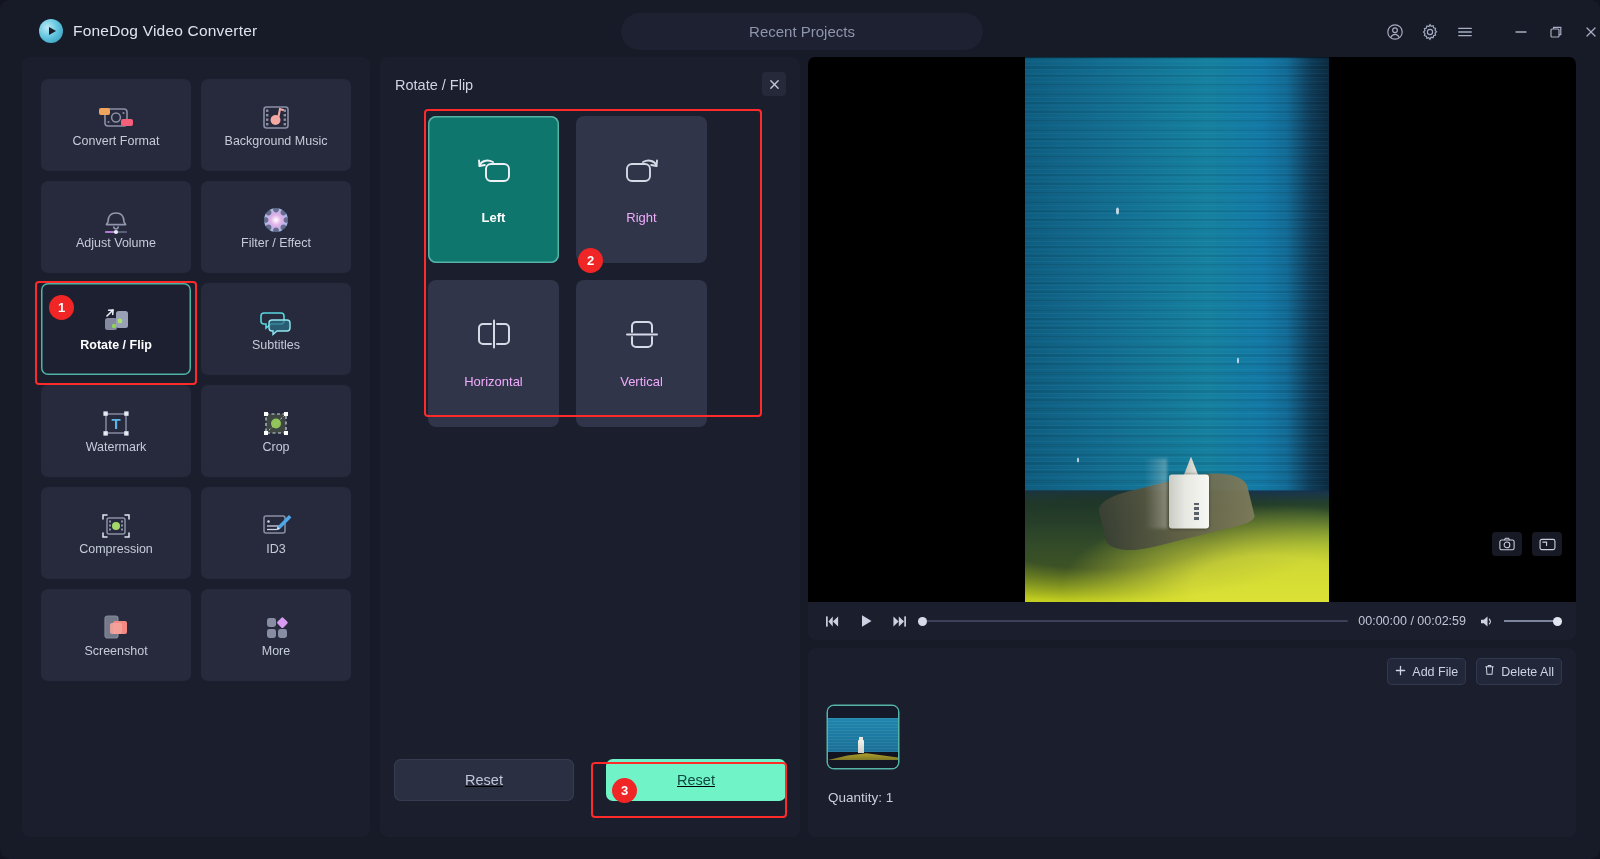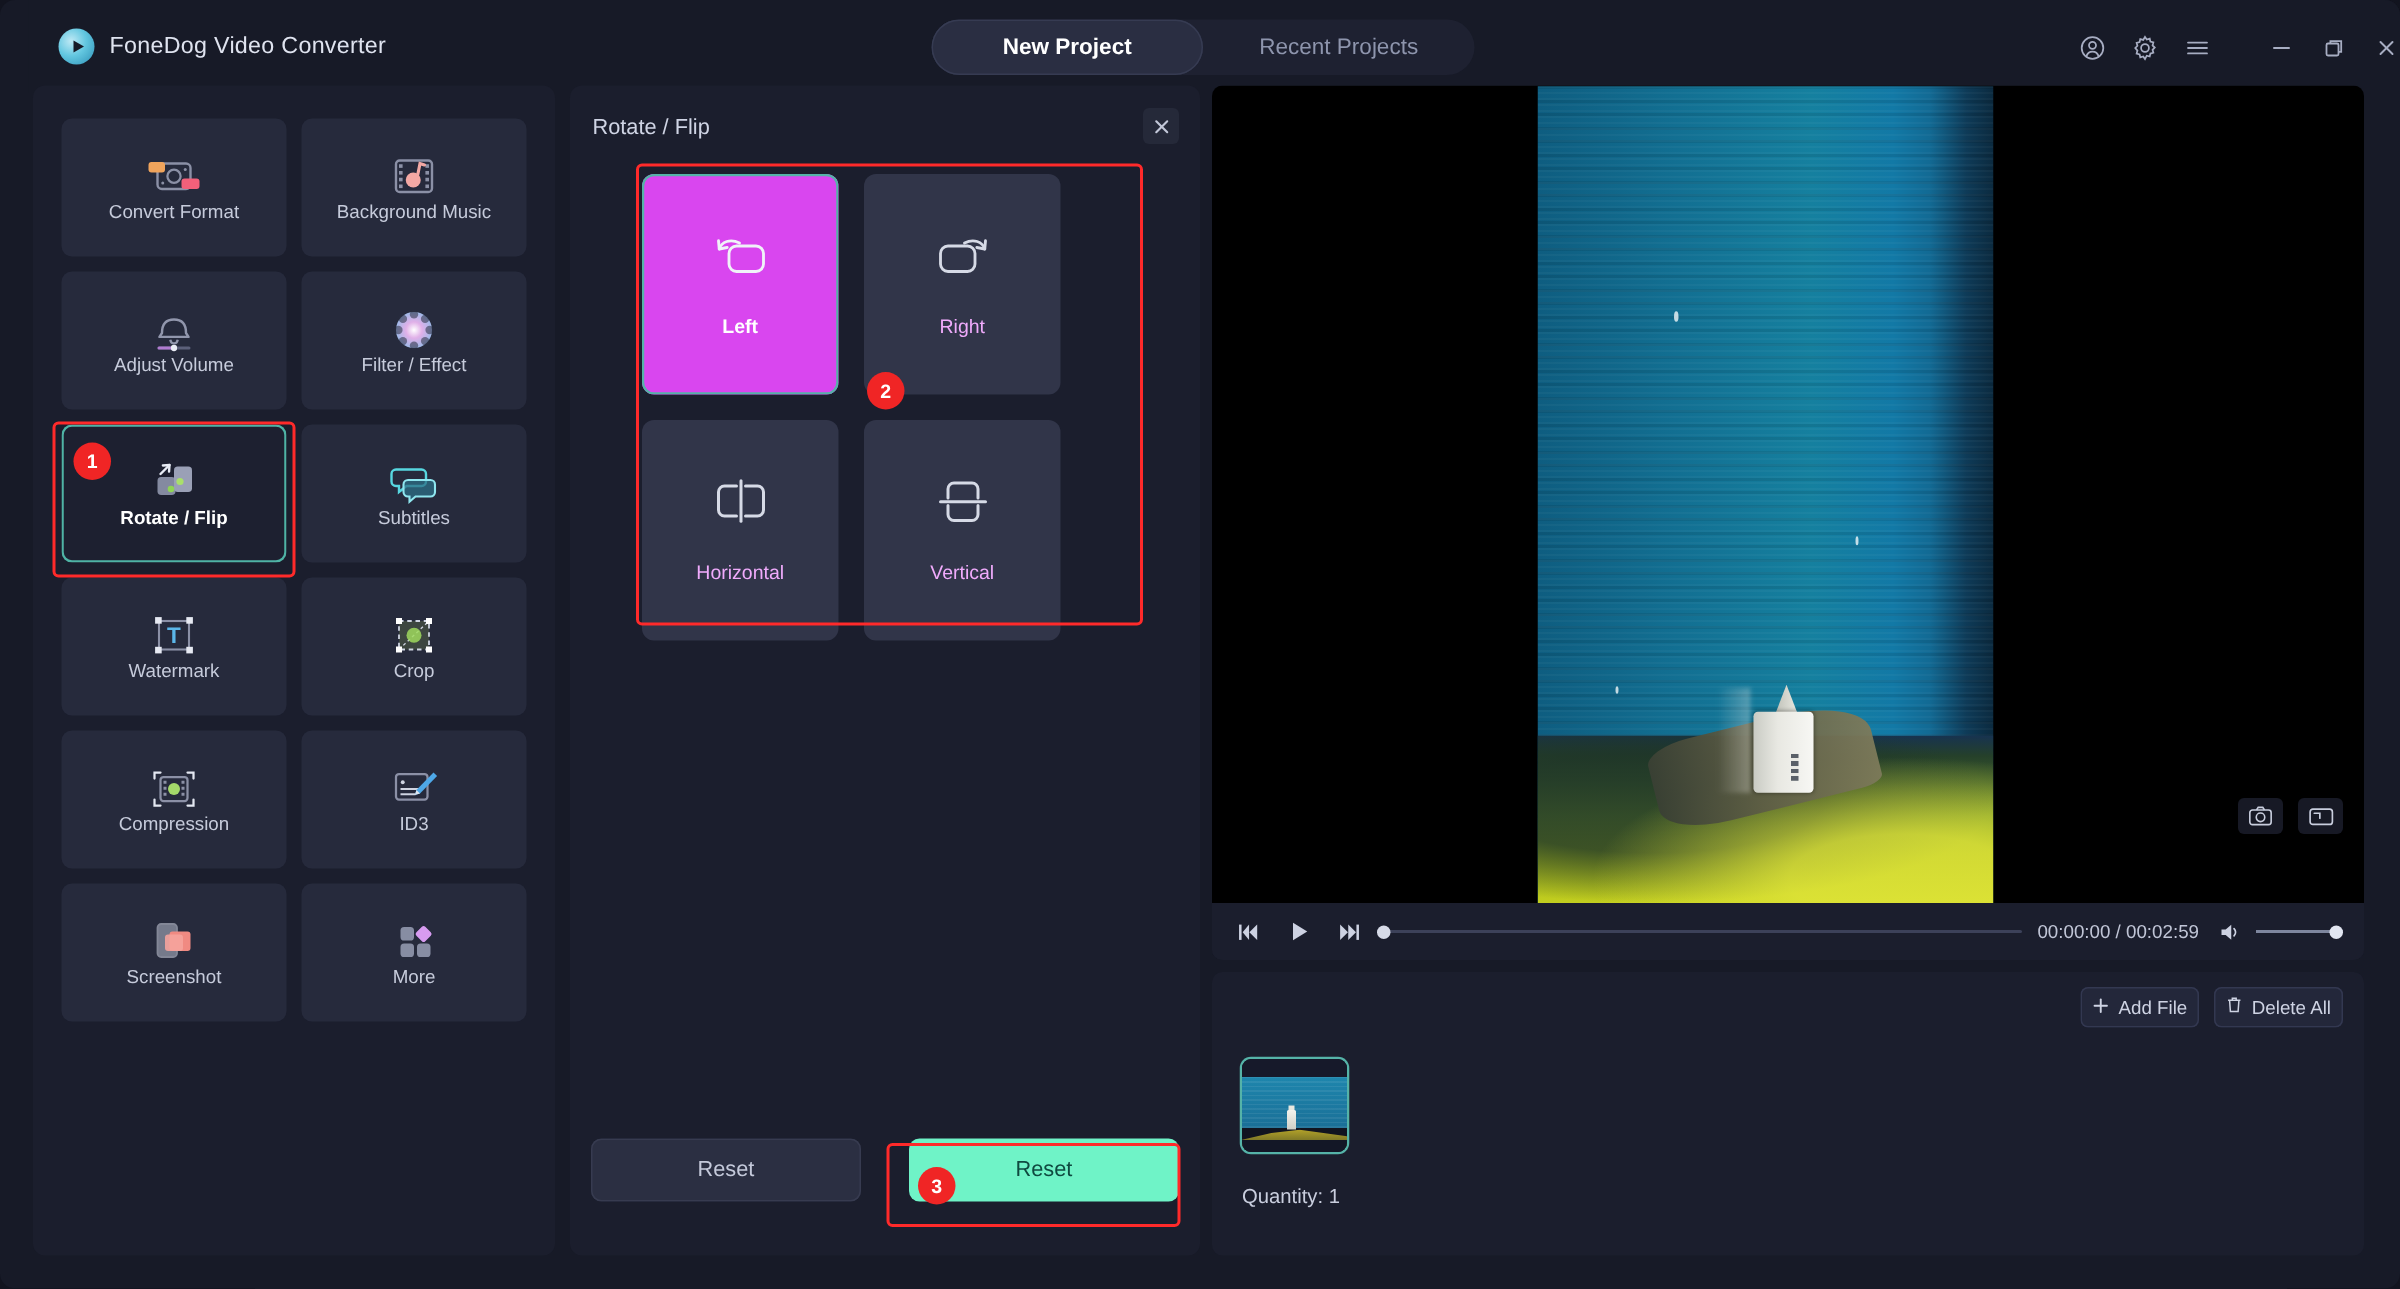--- a/index.html
+++ b/index.html
@@ -129,29 +129,29 @@
   }
   .rot {
     width: 131px; height: 147px;
     background: #313549; border-radius: 8px;
     display: flex; flex-direction: column;
     align-items: center; justify-content: center; gap: 22px;
     cursor: pointer; position: relative;
   }
   .rot-label { font-size: 13px; color: #f0abfc; }
   .rot.active {
-    background: #d946ef;
+    background: #0f766e;
     box-shadow: inset 0 0 0 1.5px #55b3a8;
   }
   .rot.active .rot-label { color: #ffffff; font-weight: bold; }
   .rot svg { display: block; }
 
   #panel-actions {
     position: absolute; left: 0; bottom: 36px; width: 420px;
-    display: flex; justify-content: center; gap: 32px;
+    display: flex; justify-content: center; gap: 32px; text-decoration: underline;
   }
   #reset-btn {
     width: 180px; height: 42px; border-radius: 7px;
     background: #2b2f42; color: #c4c9da; font-size: 14.5px;
     display: flex; align-items: center; justify-content: center;
     cursor: pointer; box-shadow: inset 0 0 0 1px #373b50;
   }
   #save-btn {
     width: 180px; height: 42px; border-radius: 7px;
     background: #6ff3c7; color: #0f4a40; font-size: 14.5px;
@@ -328,21 +328,20 @@
 
 <div id="app">
 
   <div id="titlebar">
     <div id="brand">
       <div id="brand-logo"></div>
       <div id="brand-title">FoneDog Video Converter</div>
     </div>
 
     <div id="tabs">
-      <div class="tab active">New Project</div>
       <div class="tab">Recent Projects</div>
     </div>
 
     <div id="winctrls">
       <div class="wbtn">
         <svg width="18" height="18" viewBox="0 0 20 20" fill="none" stroke="currentColor" stroke-width="1.3">
           <circle cx="10" cy="10" r="8"></circle>
             <circle cx="10" cy="8" r="2.6"></circle>
           <path d="M5.4 16.2c.8-2.4 2.5-3.6 4.6-3.6s3.8 1.2 4.6 3.6"></path>
         </svg>

